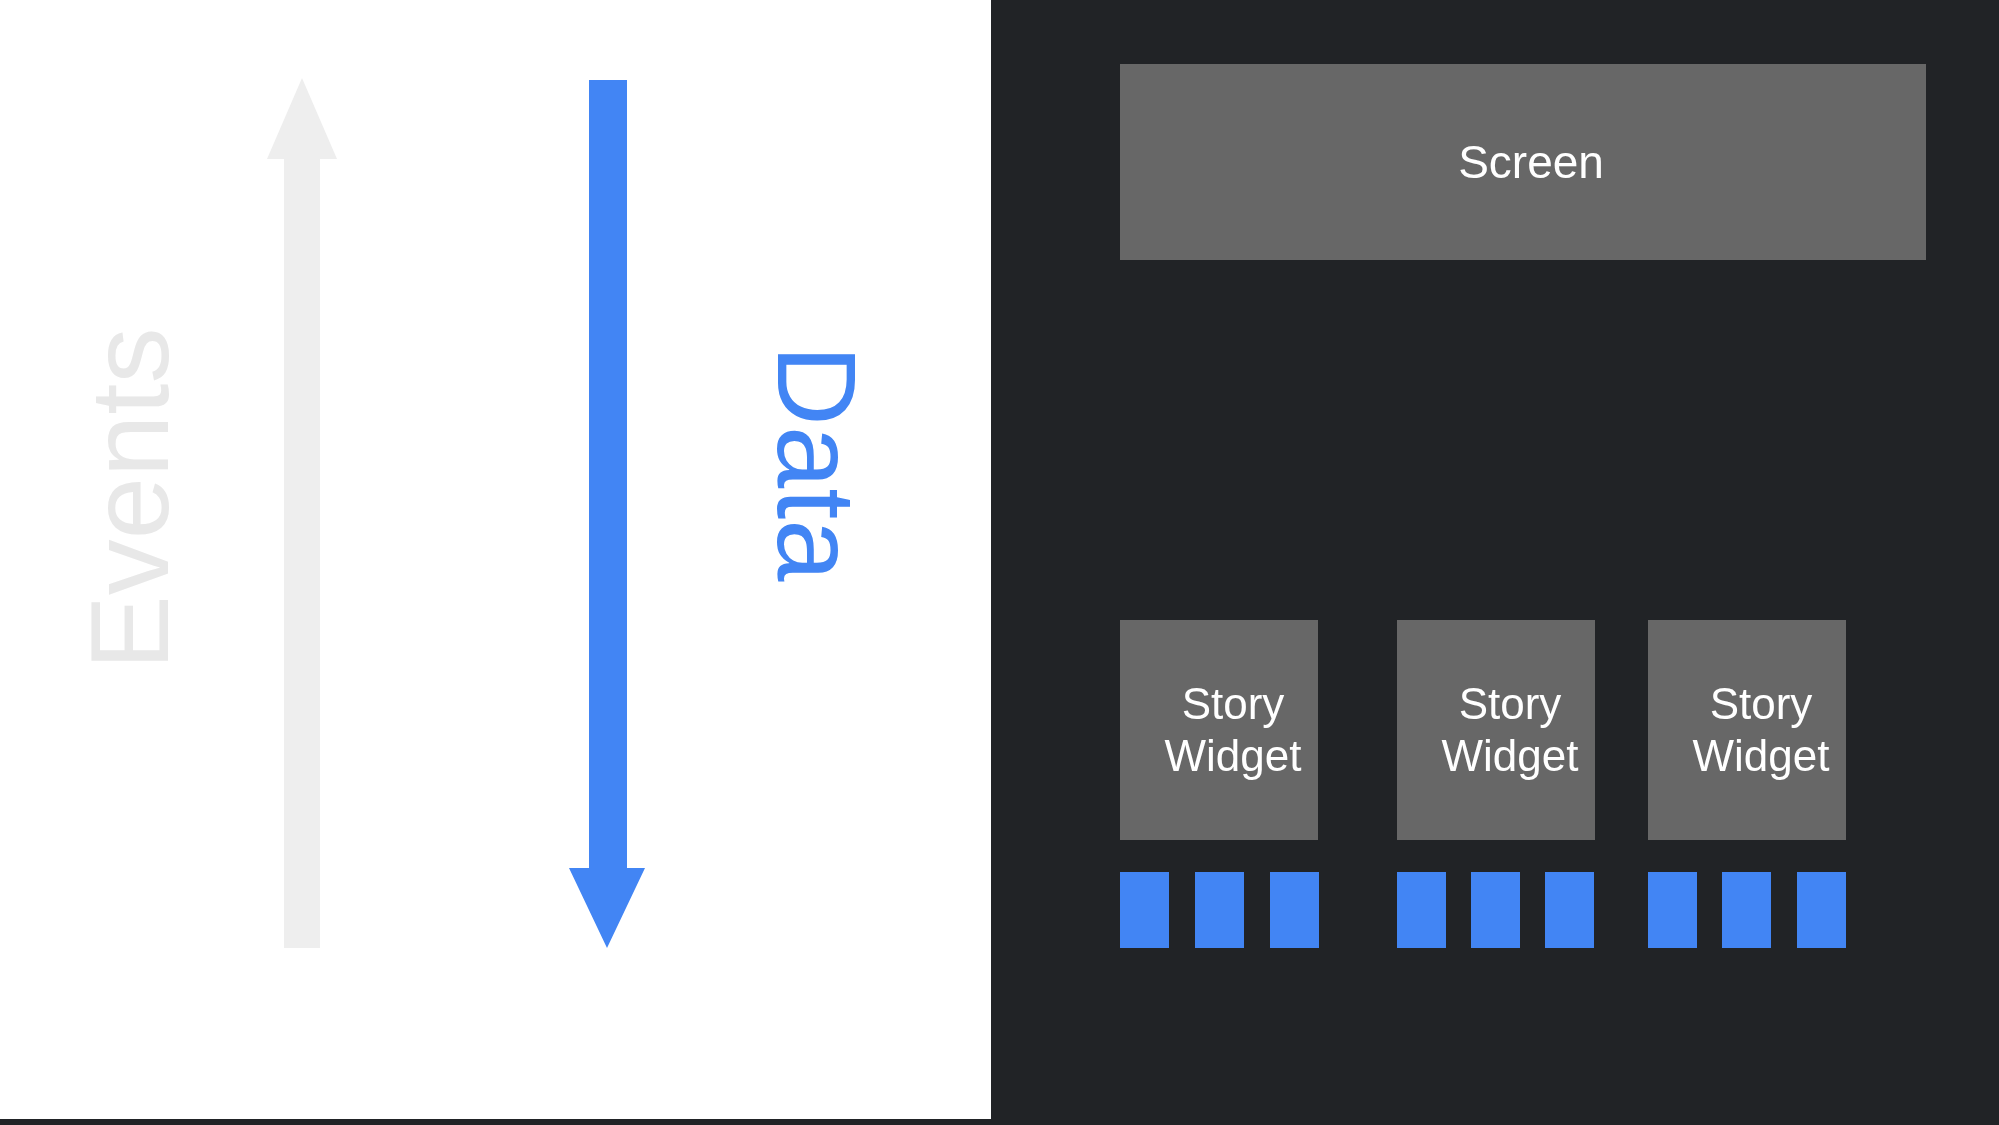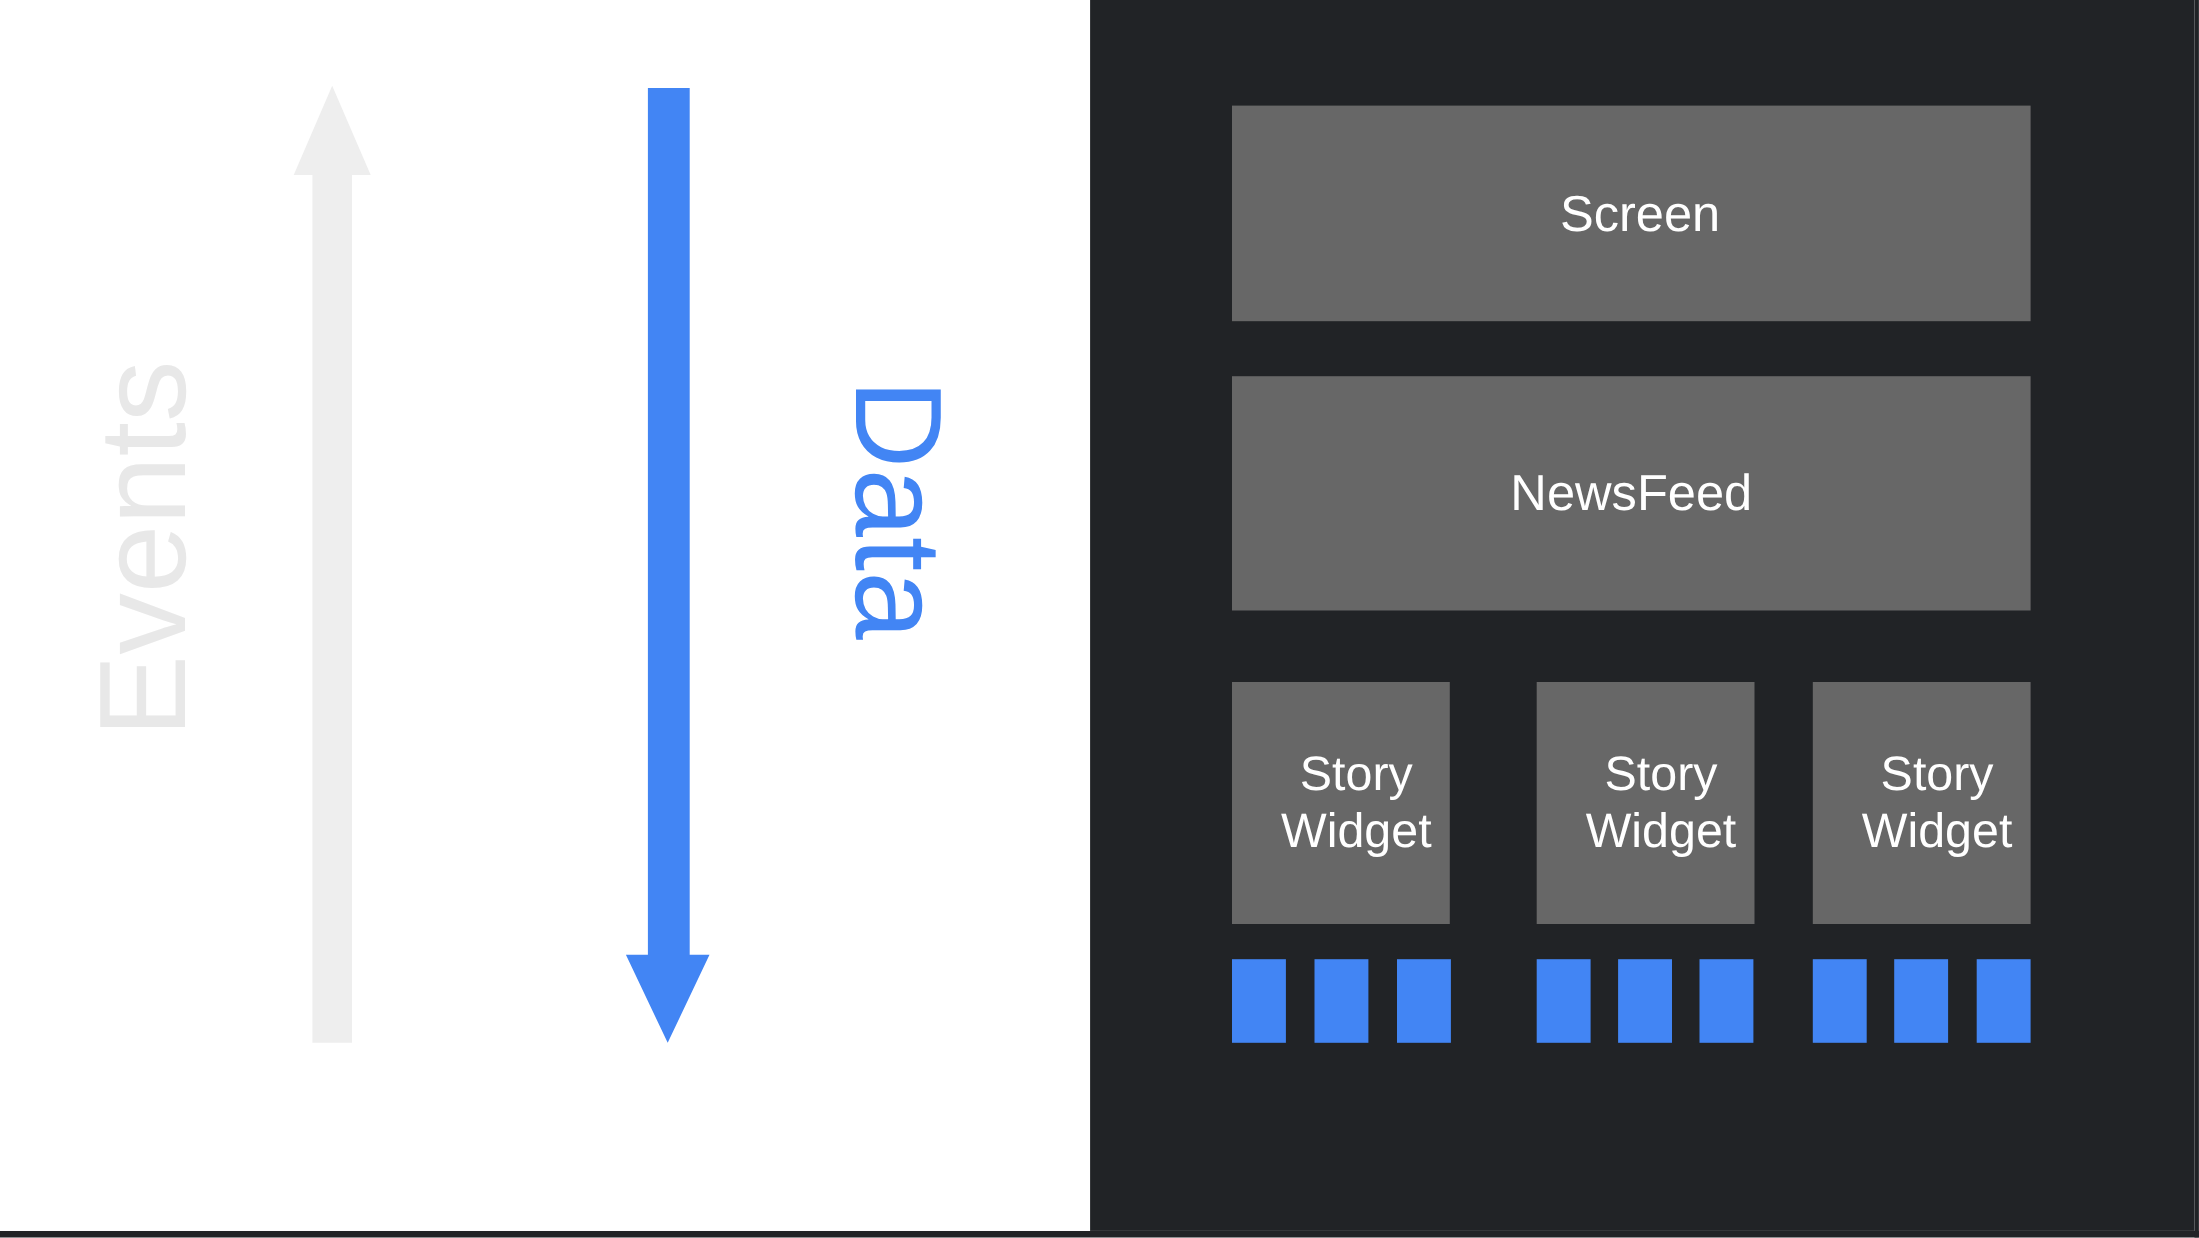--- a/index.html
+++ b/index.html
@@ -91,22 +91,22 @@
     justify-content: center;
     text-align: center;
     font-size: 46px;
     font-weight: 400;
     line-height: 1.18;
     box-sizing: border-box;
   }
 
   #screen-box {
     left: 129px;
-    top: 96px;
-    width: 726px;
+    top: 64px;
+    width: 806px;
     height: 196px;
     padding-left: 16px;
   }
 
   #newsfeed-box {
     left: 129px;
     top: 342px;
     width: 726px;
     height: 213px;
   }
@@ -162,23 +162,20 @@
 
     <div class="axis-label" id="data-label">Data</div>
   </div>
 
   <div id="tree-region">
 
     <div class="node-box" id="screen-box">
       <span>Screen</span>
     </div>
 
-    <div class="node-box" id="newsfeed-box">
-      <span>NewsFeed</span>
-    </div>
 
     <div class="node-box story-box" id="story-box-0">
       <span>
         <span class="story-text">Story</span>
         <span class="story-text">Widget</span>
       </span>
     </div>
     <div class="leaf" id="leaf-0-0"></div>
     <div class="leaf" id="leaf-0-1"></div>
     <div class="leaf" id="leaf-0-2"></div>

